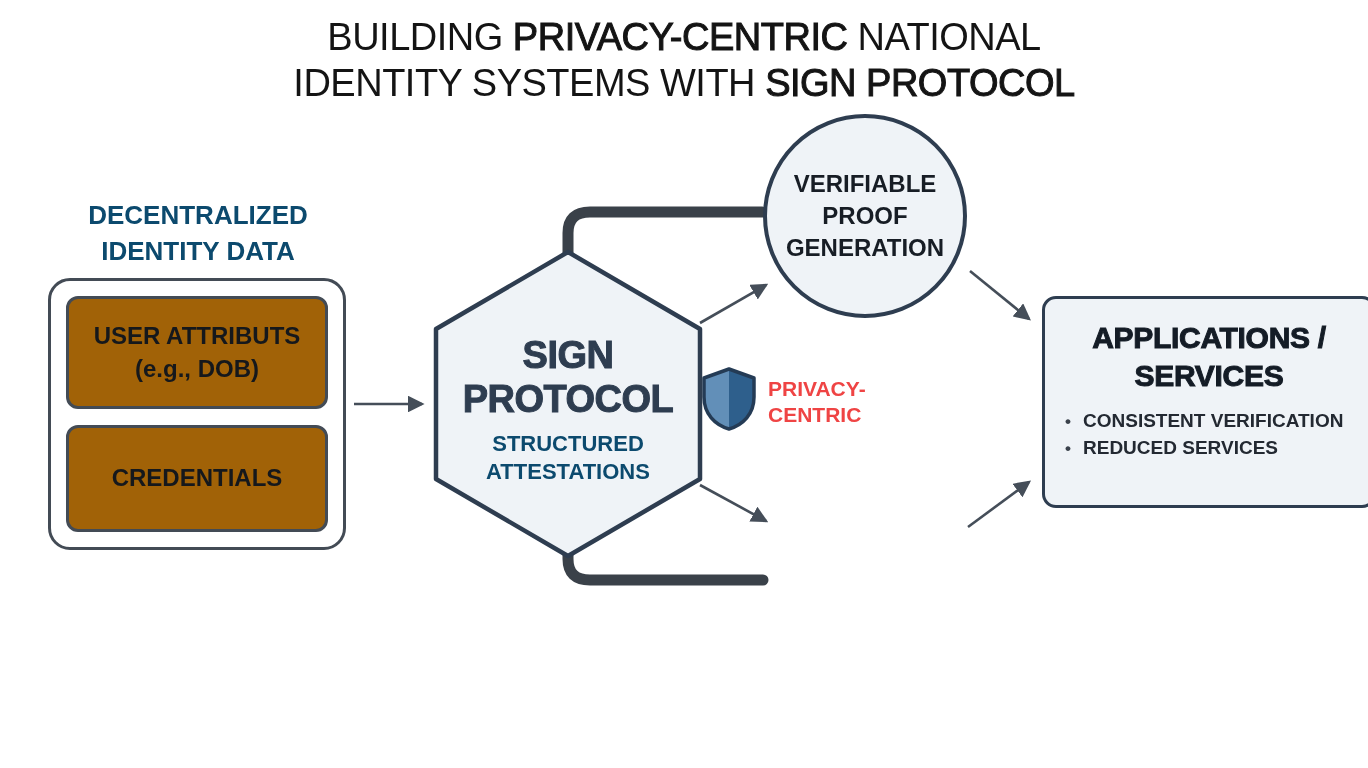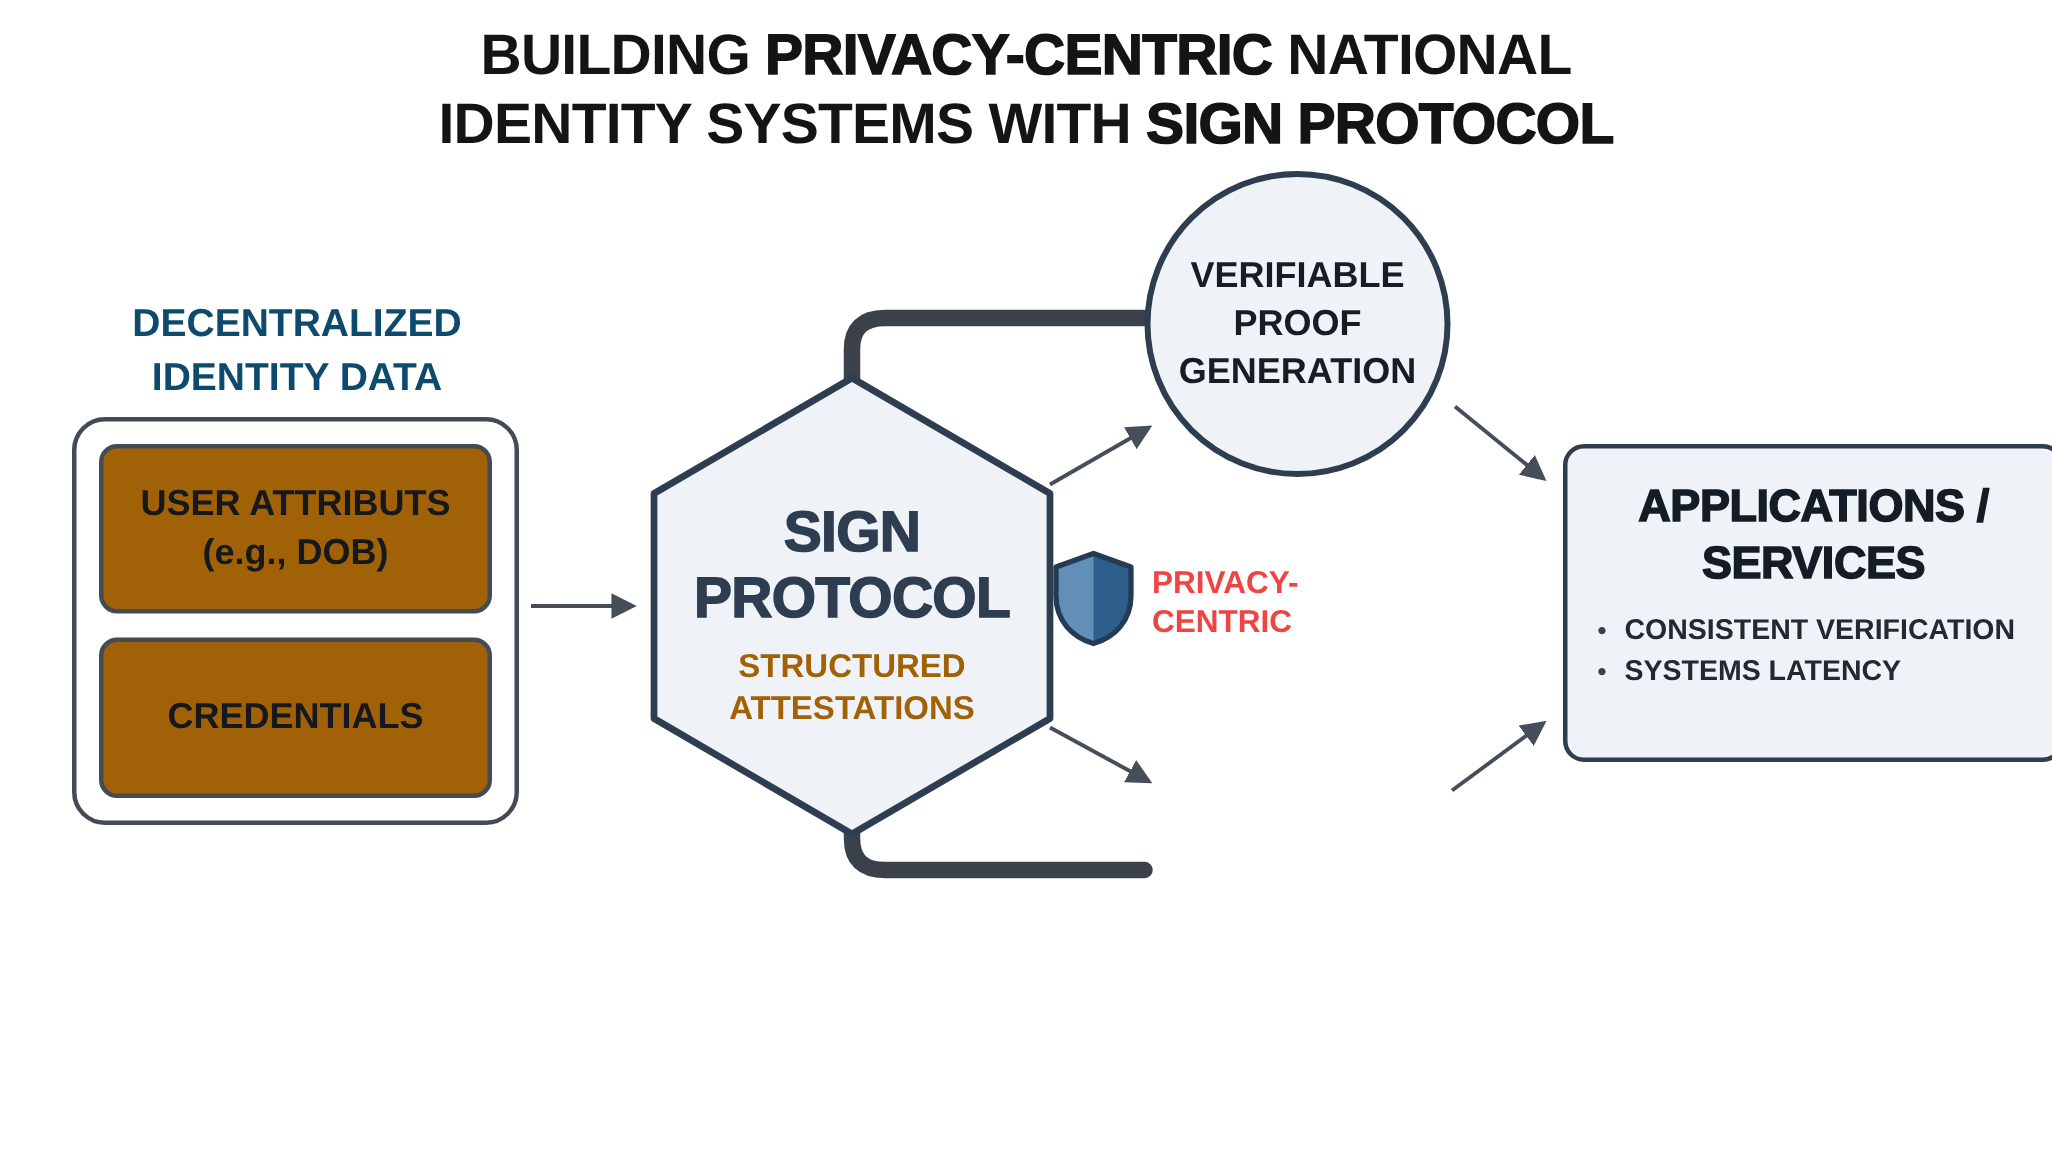--- a/index.html
+++ b/index.html
@@ -26,21 +26,21 @@
   
   .thick { fill: none; stroke: var(--thick, #3a4149); stroke-width: 11; stroke-linecap: round; }
   .arrow { fill: none; stroke: var(--line, #454e59); stroke-width: 2.6; }
   .hex   { fill: var(--fill-light, #f2f5f8); stroke: var(--navy, #2e3d50); stroke-width: 4.5; stroke-linejoin: round; }
   #arrowhead path { fill: var(--line, #454e59); }
 
   
   .title {
     position: absolute; left: 0; right: 0; top: 14px;
     text-align: center;
-    font-size: 38px; font-weight: 700;
+    font-size: 38px; font-weight: 400;
     letter-spacing: -0.5px;
     line-height: 1.22;
     color: #141414;
   }
 
   
   .left-label {
     position: absolute; left: 48px; top: 198px; width: 300px;
     text-align: center;
     font-size: 26px; font-weight: 700; line-height: 1.38;
@@ -71,21 +71,21 @@
     text-align: center;
   }
   .hex-title {
     font-size: 38px; font-weight: 700; line-height: 1.15;
     letter-spacing: -0.5px;
     color: var(--navy, #2e3d50);
   }
   .hex-sub {
     margin-top: 9px;
     font-size: 22px; font-weight: 700; line-height: 1.27;
-    color: #a16207;
+    color: #0c4a6e;
   }
 
   
   .shield {
     position: absolute; left: 699px; top: 366px;
     width: 60px; height: 66px;
   }
   .shield-label {
     position: absolute; left: 768px; top: 376px;
     font-size: 21px; font-weight: 700; line-height: 1.22;
@@ -190,18 +190,18 @@
   <div class="right-box">
     <div class="right-title pre strong">APPLICATIONS /
 SERVICES</div>
     <div class="bullets">
       <div class="bullet-row">
         <span class="dot">•</span>
         <span>CONSISTENT VERIFICATION</span>
       </div>
       <div class="bullet-row">
         <span class="dot">•</span>
-        <span>SYSTEMS LATENCY</span>
+        <span>REDUCED SERVICES</span>
       </div>
     </div>
   </div>
 
 </div>
 
 </body></html>

